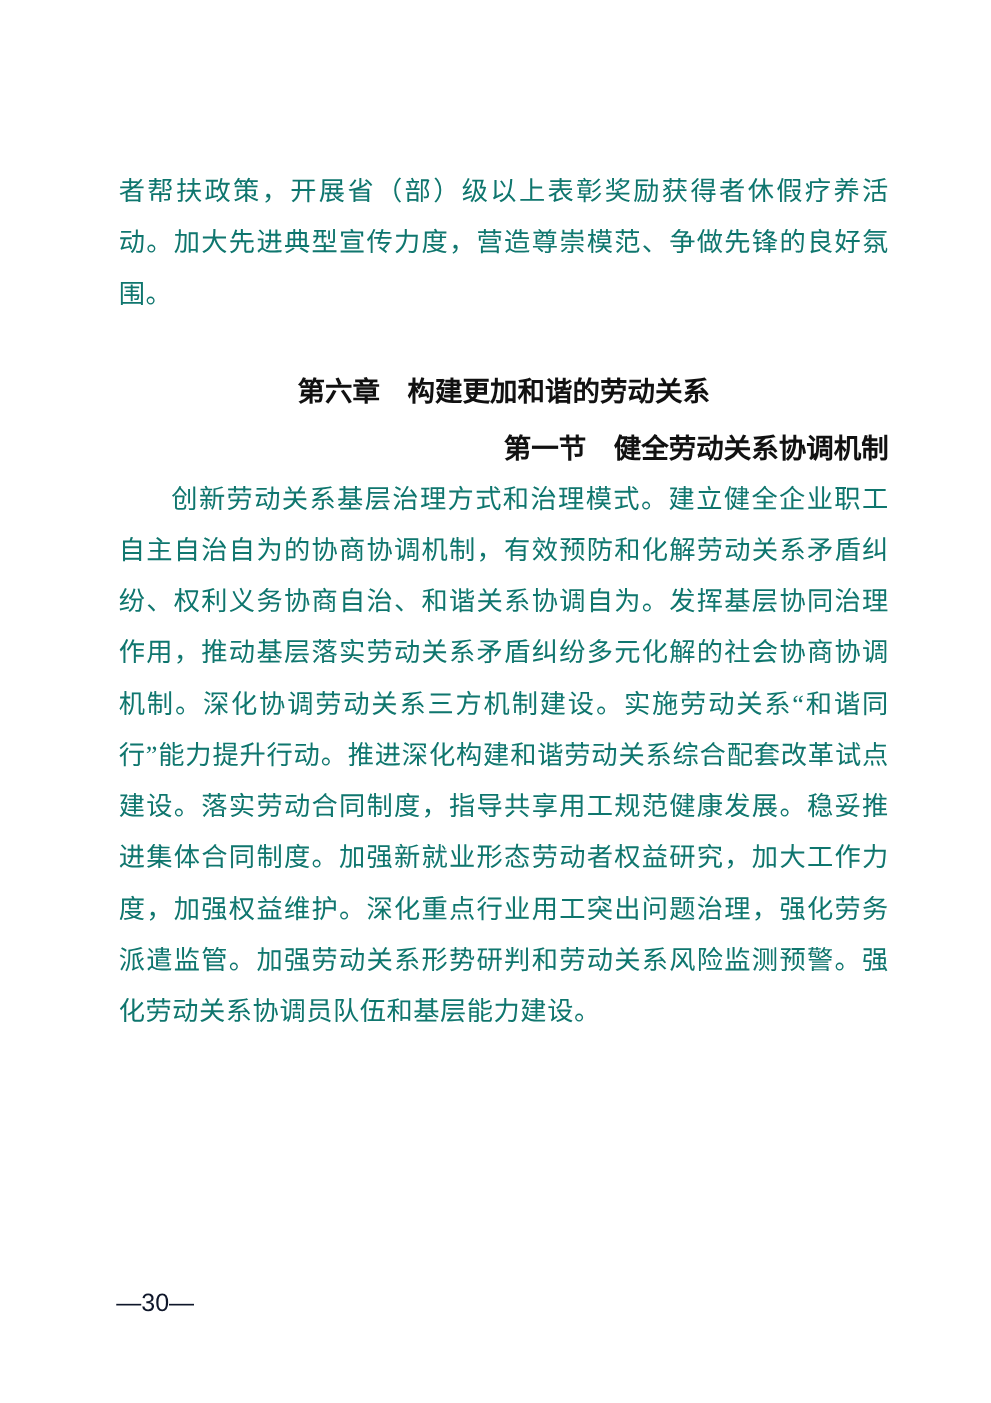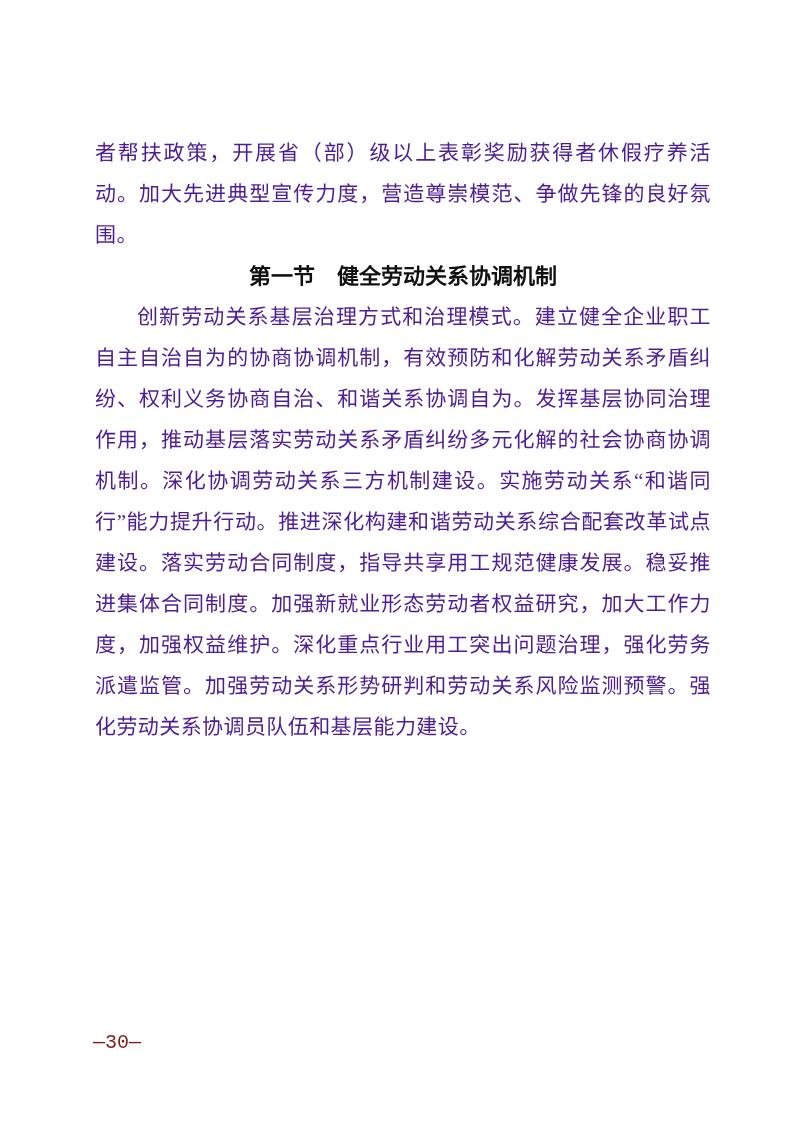--- a/index.html
+++ b/index.html
@@ -22,60 +22,61 @@
     top: 133px;
     width: 616px;
   }
   .body-para {
     margin: 0;
     font-size: 21px;
     line-height: 41px;
     text-align: justify;
     text-justify: inter-character;
     letter-spacing: 0.02em;
-    color: #4c1d95;
+    color: #0f766e;
   }
   .indent {
     text-indent: 2em;
   }
   .chapter-heading {
     margin: 37px 0 4px 0;
     font-size: 22px;
     line-height: 41px;
     font-weight: bold;
     text-align: center;
     font-family: "Liberation Serif", "DejaVu Serif", serif;
     color: #111111;
   }
   .section-heading {
     margin: 0;
     font-size: 22px;
     line-height: 41px;
     font-weight: bold;
-    text-align: center;
+    text-align: right;
     font-family: "Liberation Sans", "DejaVu Sans", sans-serif;
     color: #111111;
   }
   .page-footer {
     position: absolute;
     left: 93px;
     top: 1030px;
     font-size: 20px;
     line-height: 26px;
-    font-family: Liberation Mono, monospace;
-    color: #7f1d1d;
+    font-family: Liberation Sans, sans-serif;
+    color: #0f172a;
   }
 </style>
 </head>
 <body>
 
 <div class="page">
   <div class="content">
     <p class="body-para">者帮扶政策，开展省（部）级以上表彰奖励获得者休假疗养活动。加大先进典型宣传力度，营造尊崇模范、争做先锋的良好氛围。</p>
 
+    <h1 class="chapter-heading">第六章　构建更加和谐的劳动关系</h1>
 
 
     <h2 class="section-heading">第一节　健全劳动关系协调机制</h2>
 
     <p class="body-para indent">创新劳动关系基层治理方式和治理模式。建立健全企业职工自主自治自为的协商协调机制，有效预防和化解劳动关系矛盾纠纷、权利义务协商自治、和谐关系协调自为。发挥基层协同治理作用，推动基层落实劳动关系矛盾纠纷多元化解的社会协商协调机制。深化协调劳动关系三方机制建设。实施劳动关系“和谐同行”能力提升行动。推进深化构建和谐劳动关系综合配套改革试点建设。落实劳动合同制度，指导共享用工规范健康发展。稳妥推进集体合同制度。加强新就业形态劳动者权益研究，加大工作力度，加强权益维护。深化重点行业用工突出问题治理，强化劳务派遣监管。加强劳动关系形势研判和劳动关系风险监测预警。强化劳动关系协调员队伍和基层能力建设。</p>
   </div>
 
   <div class="page-footer">—30—</div>
 </div>
 

